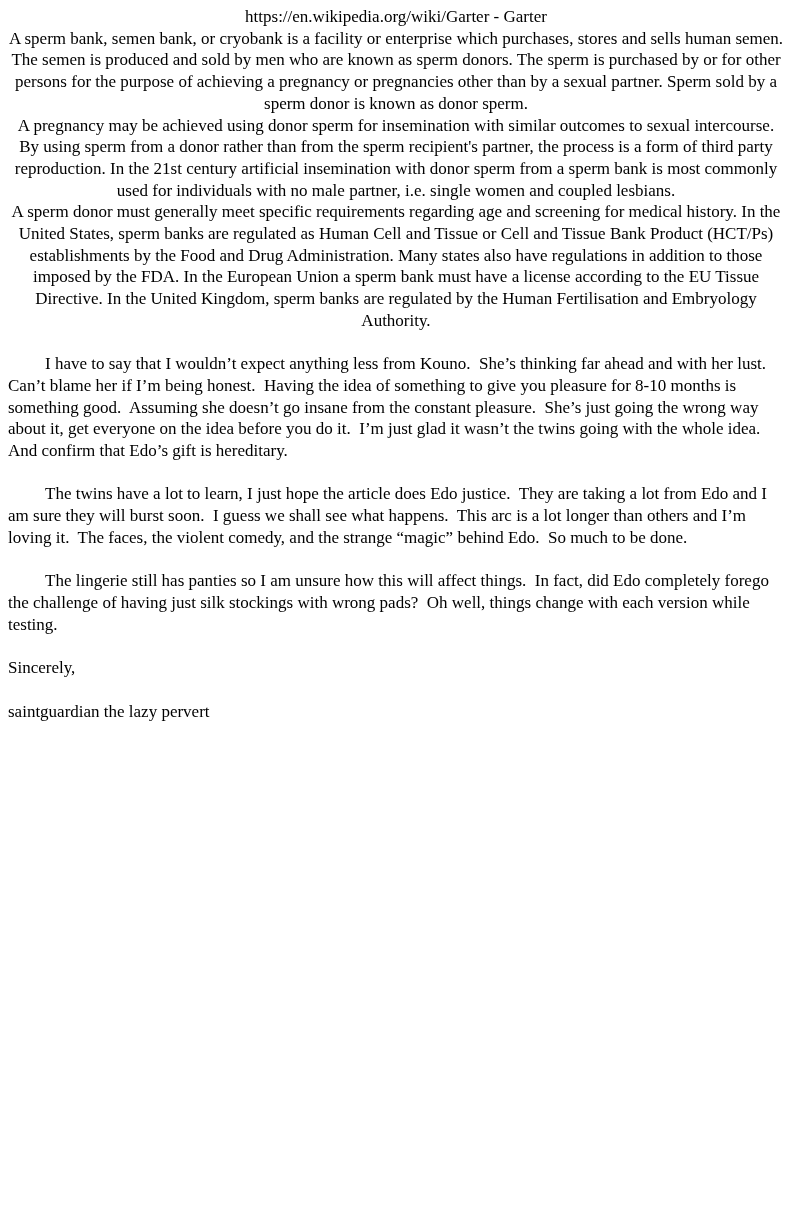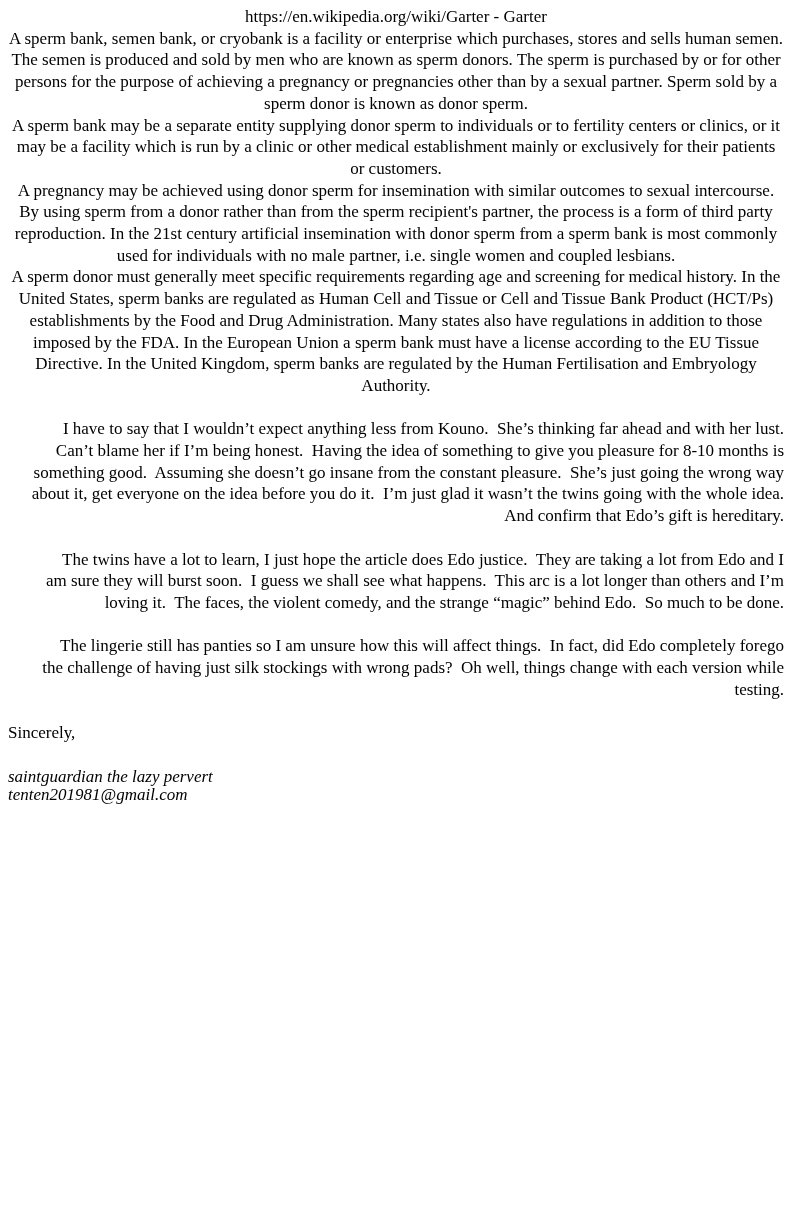--- a/index.html
+++ b/index.html
@@ -34,53 +34,50 @@
     padding: 0;
   }
   
   .salutation {
     margin: 0 0 21.7px 0;
   }
   .letter-para {
     margin: 0 0 21.7px 0;
     text-indent: 37px;
     white-space: pre-wrap;
-    text-align: right;
+    text-align: left;
   }
   .closing {
     margin: 18px 0 24px 0;
   }
   .signature {
     line-height: 18px;
   }
   .signature div {
     margin: 0;
-    font-style: italic;
   }
 </style>
 </head>
 <body>
 
 <div class="doc">
 
   <div class="wiki-block">
     <div class="source-line">https://en.wikipedia.org/wiki/Garter - Garter</div>
     <p>A sperm bank, semen bank, or cryobank is a facility or enterprise which purchases, stores and sells human semen. The semen is produced and sold by men who are known as sperm donors. The sperm is purchased by or for other persons for the purpose of achieving a pregnancy or pregnancies other than by a sexual partner. Sperm sold by a sperm donor is known as donor sperm.</p>
-    <p>A sperm bank may be a separate entity supplying donor sperm to individuals or to fertility centers or clinics, or it may be a facility which is run by a clinic or other medical establishment mainly or exclusively for their patients or customers.</p>
     <p>A pregnancy may be achieved using donor sperm for insemination with similar outcomes to sexual intercourse. By using sperm from a donor rather than from the sperm recipient's partner, the process is a form of third party reproduction. In the 21st century artificial insemination with donor sperm from a sperm bank is most commonly used for individuals with no male partner, i.e. single women and coupled lesbians.</p>
     <p>A sperm donor must generally meet specific requirements regarding age and screening for medical history. In the United States, sperm banks are regulated as Human Cell and Tissue or Cell and Tissue Bank Product (HCT/Ps) establishments by the Food and Drug Administration. Many states also have regulations in addition to those imposed by the FDA. In the European Union a sperm bank must have a license according to the EU Tissue Directive. In the United Kingdom, sperm banks are regulated by the Human Fertilisation and Embryology Authority.</p>
   </div>
 
   <div class="letter">
 
     <p class="letter-para">I have to say that I wouldn’t expect anything less from Kouno.  She’s thinking far ahead and with her lust.  Can’t blame her if I’m being honest.  Having the idea of something to give you pleasure for 8-10 months is something good.  Assuming she doesn’t go insane from the constant pleasure.  She’s just going the wrong way about it, get everyone on the idea before you do it.  I’m just glad it wasn’t the twins going with the whole idea.  And confirm that Edo’s gift is hereditary.</p>
     <p class="letter-para">The twins have a lot to learn, I just hope the article does Edo justice.  They are taking a lot from Edo and I am sure they will burst soon.  I guess we shall see what happens.  This arc is a lot longer than others and I’m loving it.  The faces, the violent comedy, and the strange “magic” behind Edo.  So much to be done.</p>
     <p class="letter-para">The lingerie still has panties so I am unsure how this will affect things.  In fact, did Edo completely forego the challenge of having just silk stockings with wrong pads?  Oh well, things change with each version while testing.</p>
 
     <div class="closing">Sincerely,</div>
 
     <div class="signature">
       <div>saintguardian the lazy pervert</div>
-      <div>tenten201981@gmail.com</div>
     </div>
   </div>
 
 </div>
 
 </body></html>

